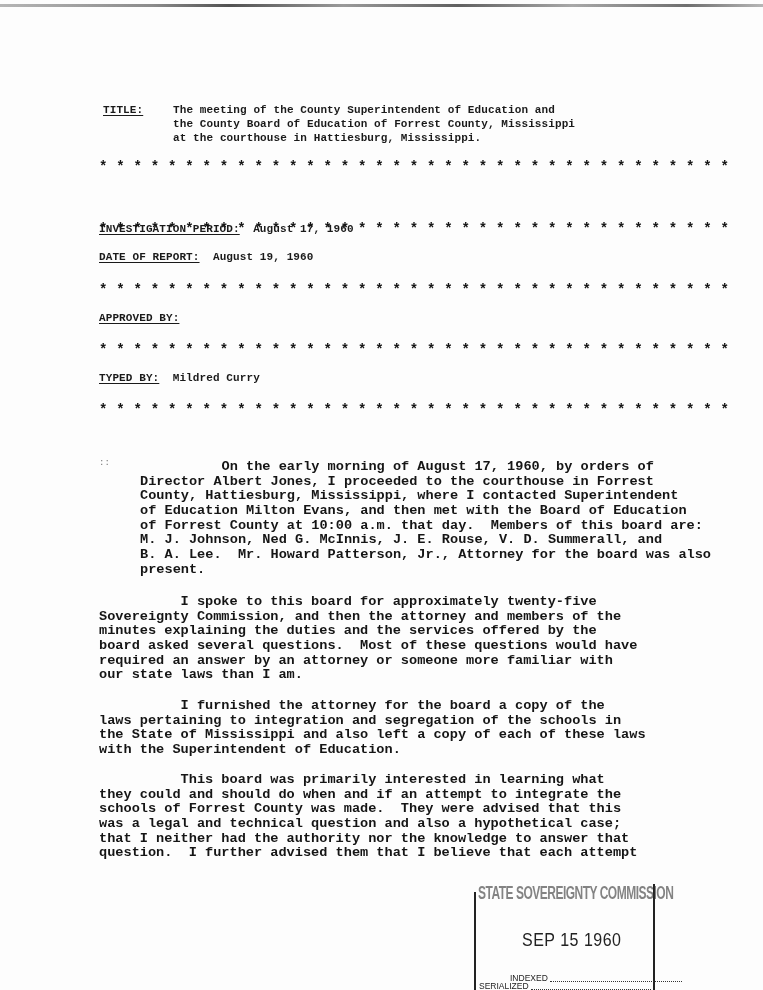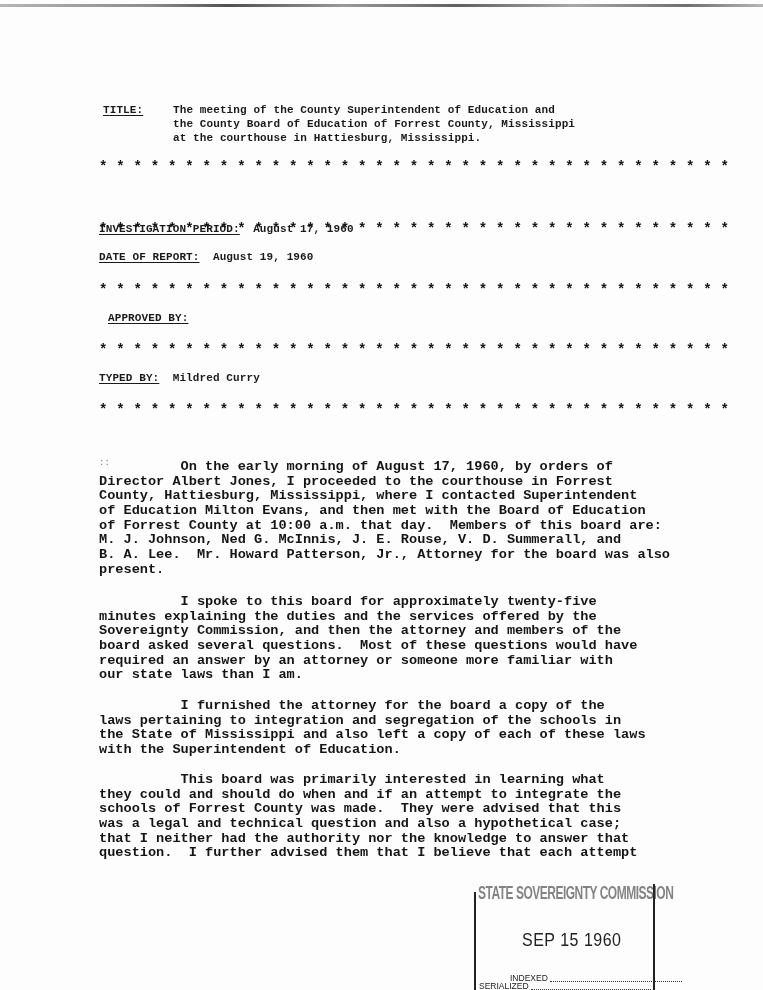--- a/index.html
+++ b/index.html
@@ -181,21 +181,21 @@
       <span>*</span>
       <span>*</span>
       <span>*</span>
       <span>*</span>
       <span>*</span>
       <span>*</span>
       <span>*</span>
       <span>*</span>
     </div>
 
-  <div class="type" style="left:108px; top:311px;text-align:center;"><span class="ul">APPROVED BY:</span></div>
+  <div class="type" style="left:99px; top:311px;text-align:center;"><span class="ul">APPROVED BY:</span></div>
 
   <div class="stars" style="top:343px;">
       <span>*</span>
       <span>*</span>
       <span>*</span>
       <span>*</span>
       <span>*</span>
       <span>*</span>
       <span>*</span>
       <span>*</span>
@@ -267,35 +267,35 @@
       <span>*</span>
       <span>*</span>
       <span>*</span>
       <span>*</span>
       <span>*</span>
       <span>*</span>
     </div>
 
   <div class="margin-mark">::</div>
 
-  <div class="para" style="top:460px;">
+  <div class="para" style="top:460px;margin-left:41px;">
     <span class="line">          On the early morning of August 17, 1960, by orders of</span>
     <span class="line">Director Albert Jones, I proceeded to the courthouse in Forrest</span>
     <span class="line">County, Hattiesburg, Mississippi, where I contacted Superintendent</span>
     <span class="line">of Education Milton Evans, and then met with the Board of Education</span>
     <span class="line">of Forrest County at 10:00 a.m. that day.  Members of this board are:</span>
     <span class="line">M. J. Johnson, Ned G. McInnis, J. E. Rouse, V. D. Summerall, and</span>
     <span class="line">B. A. Lee.  Mr. Howard Patterson, Jr., Attorney for the board was also</span>
     <span class="line">present.</span>
   </div>
 
   <div class="para" style="top:595px;">
     <span class="line">          I spoke to this board for approximately twenty-five</span>
+    <span class="line">Sovereignty Commission, and then the attorney and members of the</span>
     <span class="line">minutes explaining the duties and the services offered by the</span>
-    <span class="line">Sovereignty Commission, and then the attorney and members of the</span>
     <span class="line">board asked several questions.  Most of these questions would have</span>
     <span class="line">required an answer by an attorney or someone more familiar with</span>
     <span class="line">our state laws than I am.</span>
   </div>
 
   <div class="para" style="top:699px;">
     <span class="line">          I furnished the attorney for the board a copy of the</span>
     <span class="line">laws pertaining to integration and segregation of the schools in</span>
     <span class="line">the State of Mississippi and also left a copy of each of these laws</span>
     <span class="line">with the Superintendent of Education.</span>

